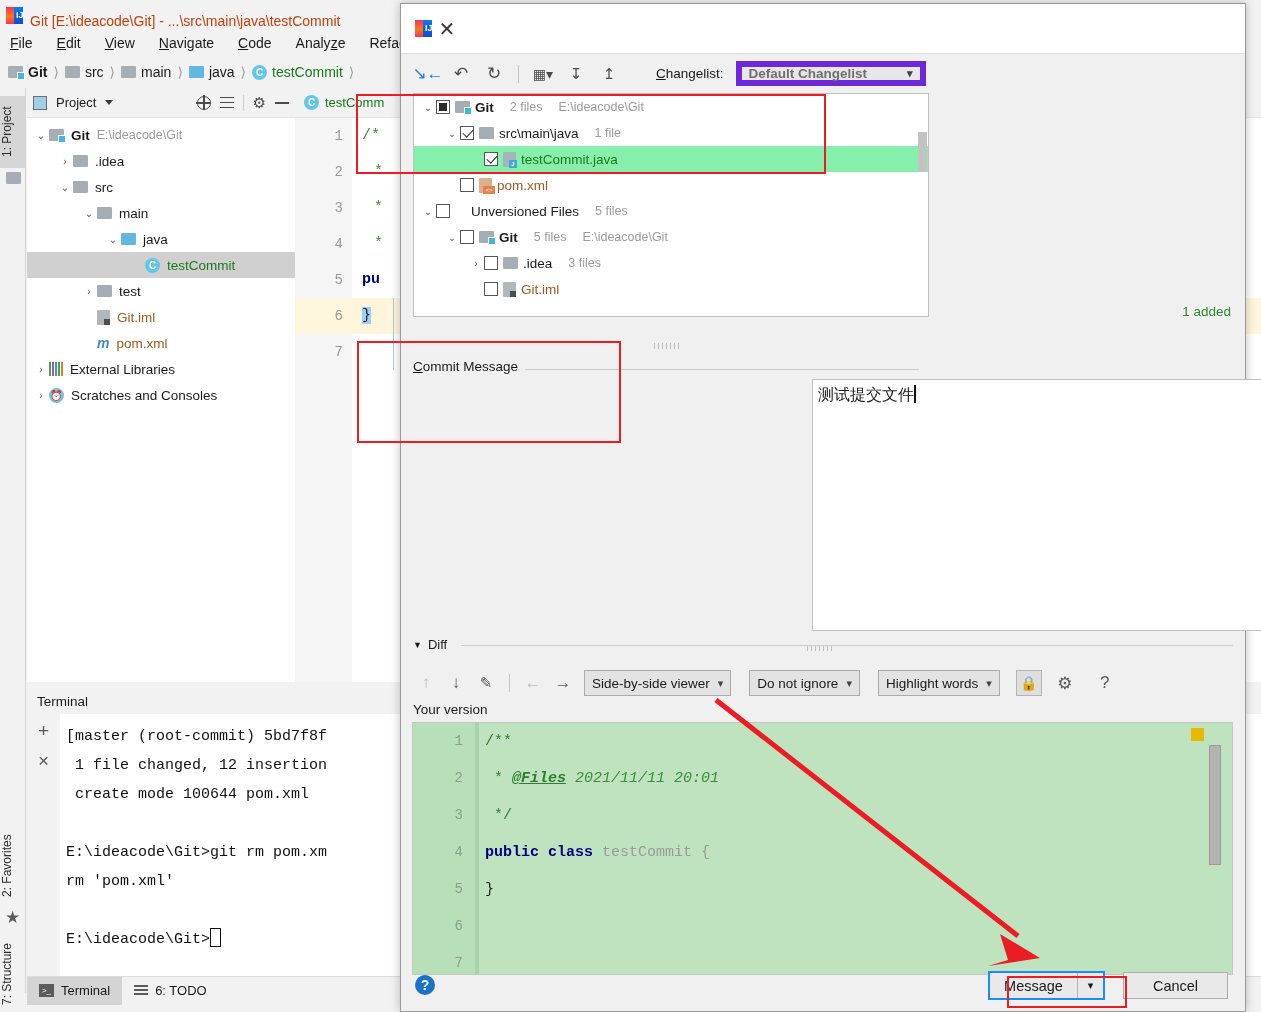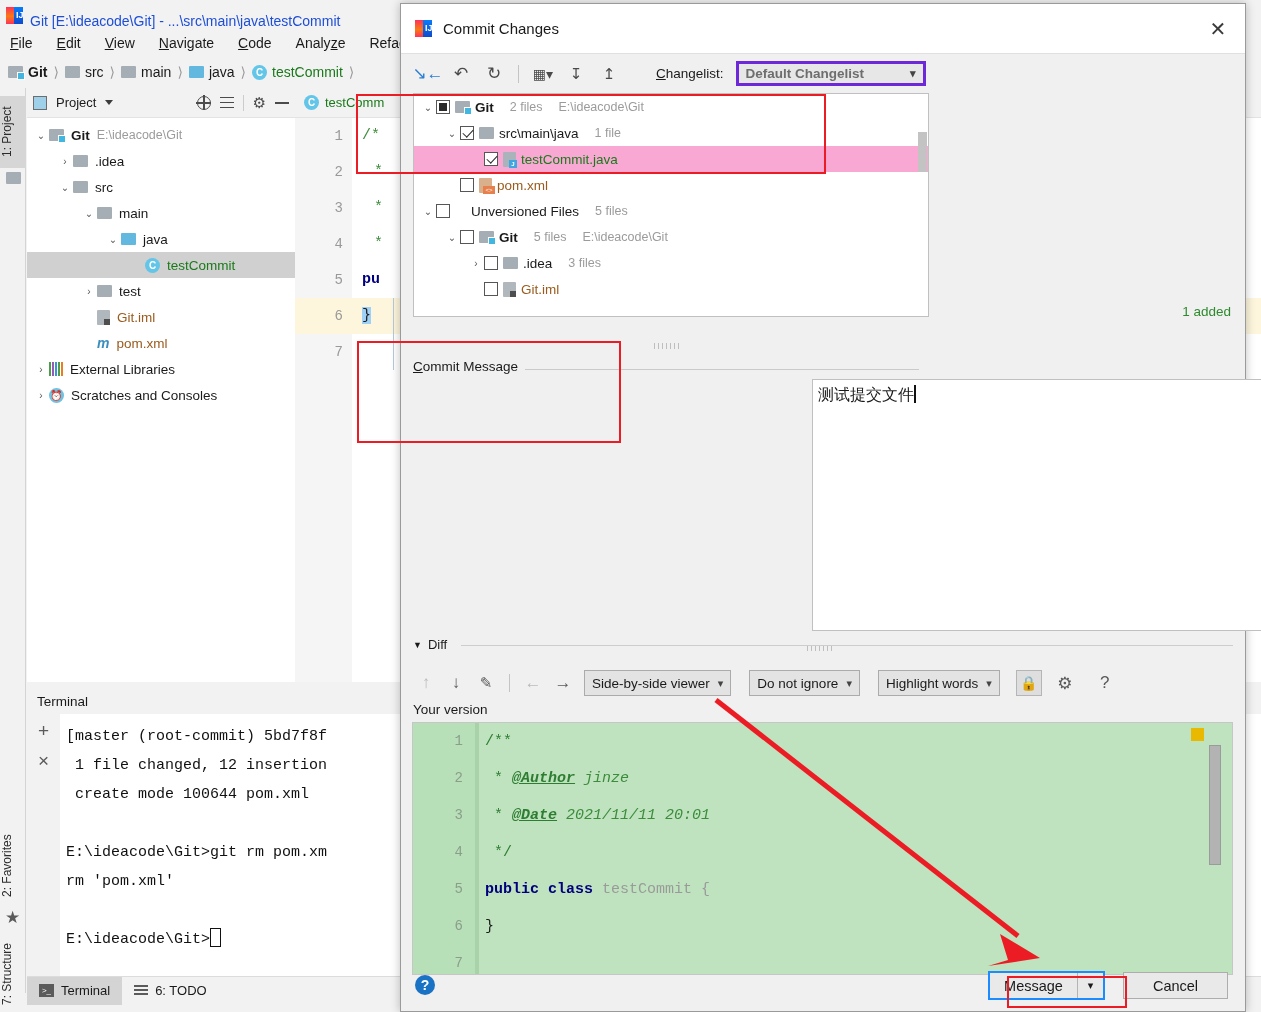--- a/index.html
+++ b/index.html
@@ -10,21 +10,21 @@
     font-size:13px; color:#1a1a1a;
     background:#f2f2f2;
     position:relative;
   }
 
   
   #ide { position:absolute; inset:0; background:#f2f2f2; }
 
   #ide-titlebar { position:absolute; left:0; top:0; width:1261px; height:30px;
     background:#f2f2f2; display:flex; align-items:center; padding-left:6px; gap:7px; }
-  #ide-titlebar .ttl { color:#1d4ed8; font-size:14px; white-space:nowrap;margin-top:12px; }
+  #ide-titlebar .ttl { color:#c2410c; font-size:14px; white-space:nowrap;margin-top:12px; }
 
   .ijicon { width:17px; height:17px; position:relative; display:inline-block; flex:none; }
   .ijicon::before { content:""; position:absolute; left:0; top:0; width:8px; height:17px;
     background:linear-gradient(180deg,#fe315d 0%,#f97a12 55%,#fe315d 100%); }
   .ijicon::after { content:""; position:absolute; left:8px; top:0; width:9px; height:17px;
     background:linear-gradient(180deg,#087cfa 0%,#0f4acd 100%); }
   .ijicon i { position:absolute; left:10px; top:3px; color:#fff; font-style:normal;
     font-size:9px; font-weight:bold; font-family:"Liberation Sans",sans-serif; z-index:2;}
 
   #menubar { position:absolute; left:0; top:30px; width:1261px; height:26px;
@@ -134,29 +134,29 @@
   #dlg-close { font-size:20px; color:#3a3a3a; width:30px; text-align:center; cursor:default; }
 
   
   #dlg-toolbar { position:absolute; left:0; top:51px; width:530px; height:37px;
     display:flex; align-items:center; gap:3px; padding-left:12px; }
   .tbtn { width:30px; height:27px; display:flex; align-items:center; justify-content:center;
     font-size:17px; color:#4a4a4a; cursor:default; }
   .tsep { width:1px; height:18px; background:#c4c4c4; margin:0 6px; }
   #cl-label { margin-left:29px; font-size:13.5px; white-space:nowrap; }
   #cl-select { margin-left:9px; width:190px; height:25px; background:#e7e7e7;
-    border:3px solid #6d28d9; display:flex; align-items:center; padding:0 7px;
+    border:6px solid #6d28d9; display:flex; align-items:center; padding:0 7px;
     font-size:13.5px; color:#6e6e6e; font-weight:bold; }
   #cl-select .cv { flex:1; }
 
   
   #filetree { position:absolute; left:12px; top:89px; width:516px; height:224px;
     background:#fff; border:1px solid #c0c0c0; overflow:hidden; font-size:13.5px;}
   #filetree .frow { height:26px; display:flex; align-items:center; white-space:nowrap; }
-  #filetree .frow.sel { background:#f9a8d4; }
+  #filetree .frow.sel { background:#86efac; }
   .cbx { width:14px;height:14px;border:1.4px solid #565656;background:#fff;flex:none;
     position:relative; }
   .cbx.on::after { content:"";position:absolute;left:3.5px;top:0px;width:5px;height:9px;
     border:solid #2b2b2b;border-width:0 1.8px 1.8px 0;transform:rotate(43deg);}
   .cbx.part::after { content:"";position:absolute;left:2px;top:2px;width:8px;height:8px;background:#2b2b2b;}
   .cnt { color:#9b9b9b; margin-left:16px; font-size:12.5px; }
   #ft-scroll { position:absolute; right:1px; top:38px; width:9px; height:40px; background:#c3c3c3; }
   #added { position:absolute; right:14px; top:300px; font-size:13.5px; color:#2d8a2d; }
 
   
@@ -425,21 +425,20 @@
     </div>
   </div>
 </div>
 
 <div id="dialog">
 
   <div id="dlg-title">
     <span class="ijicon">
         <i>IJ</i>
       </span>
-    <span class="t">Commit Changes</span>
     <span id="dlg-close">✕</span>
   </div>
 
   <div id="dlg-toolbar">
     <span class="tbtn" style="color:#2b7fd4;">↘←</span>
     <span class="tbtn">↶</span>
     <span class="tbtn">↻</span>
     <span class="tsep"></span>
     <span class="tbtn" style="font-size:14px;">▦▾</span>
     <span class="tbtn" style="font-size:15px;">↧</span>
@@ -576,22 +575,21 @@
       <div class="gl">2</div>
       <div class="gl">3</div>
       <div class="gl">4</div>
       <div class="gl">5</div>
       <div class="gl">6</div>
       <div class="gl">7</div>
     </div>
     <div id="diff-sep"></div>
     <div id="diff-code">
         <div class="dl"><span class="jdoc">/**</span></div>
-        <div class="dl"><span class="jdoc"> * </span><span class="jtag">@Author</span><span class="jval"> jinze</span></div>
-        <div class="dl"><span class="jdoc"> * </span><span class="jtag">@Date</span><span class="jval"> 2021/11/11 20:01</span></div>
+        <div class="dl"><span class="jdoc"> * </span><span class="jtag">@Files</span><span class="jval"> 2021/11/11 20:01</span></div>
         <div class="dl"><span class="jdoc"> */</span></div>
         <div class="dl"><span class="dkw">public class </span><span class="dtyp">testCommit {</span></div>
         <div class="dl"><span class="">}</span></div>
         <div class="dl"><span class=""></span></div>
       </div>
     <div id="diff-marker"></div>
     <div id="diff-vscroll"></div>
   </div>
 
   <div id="dlg-bottom">

